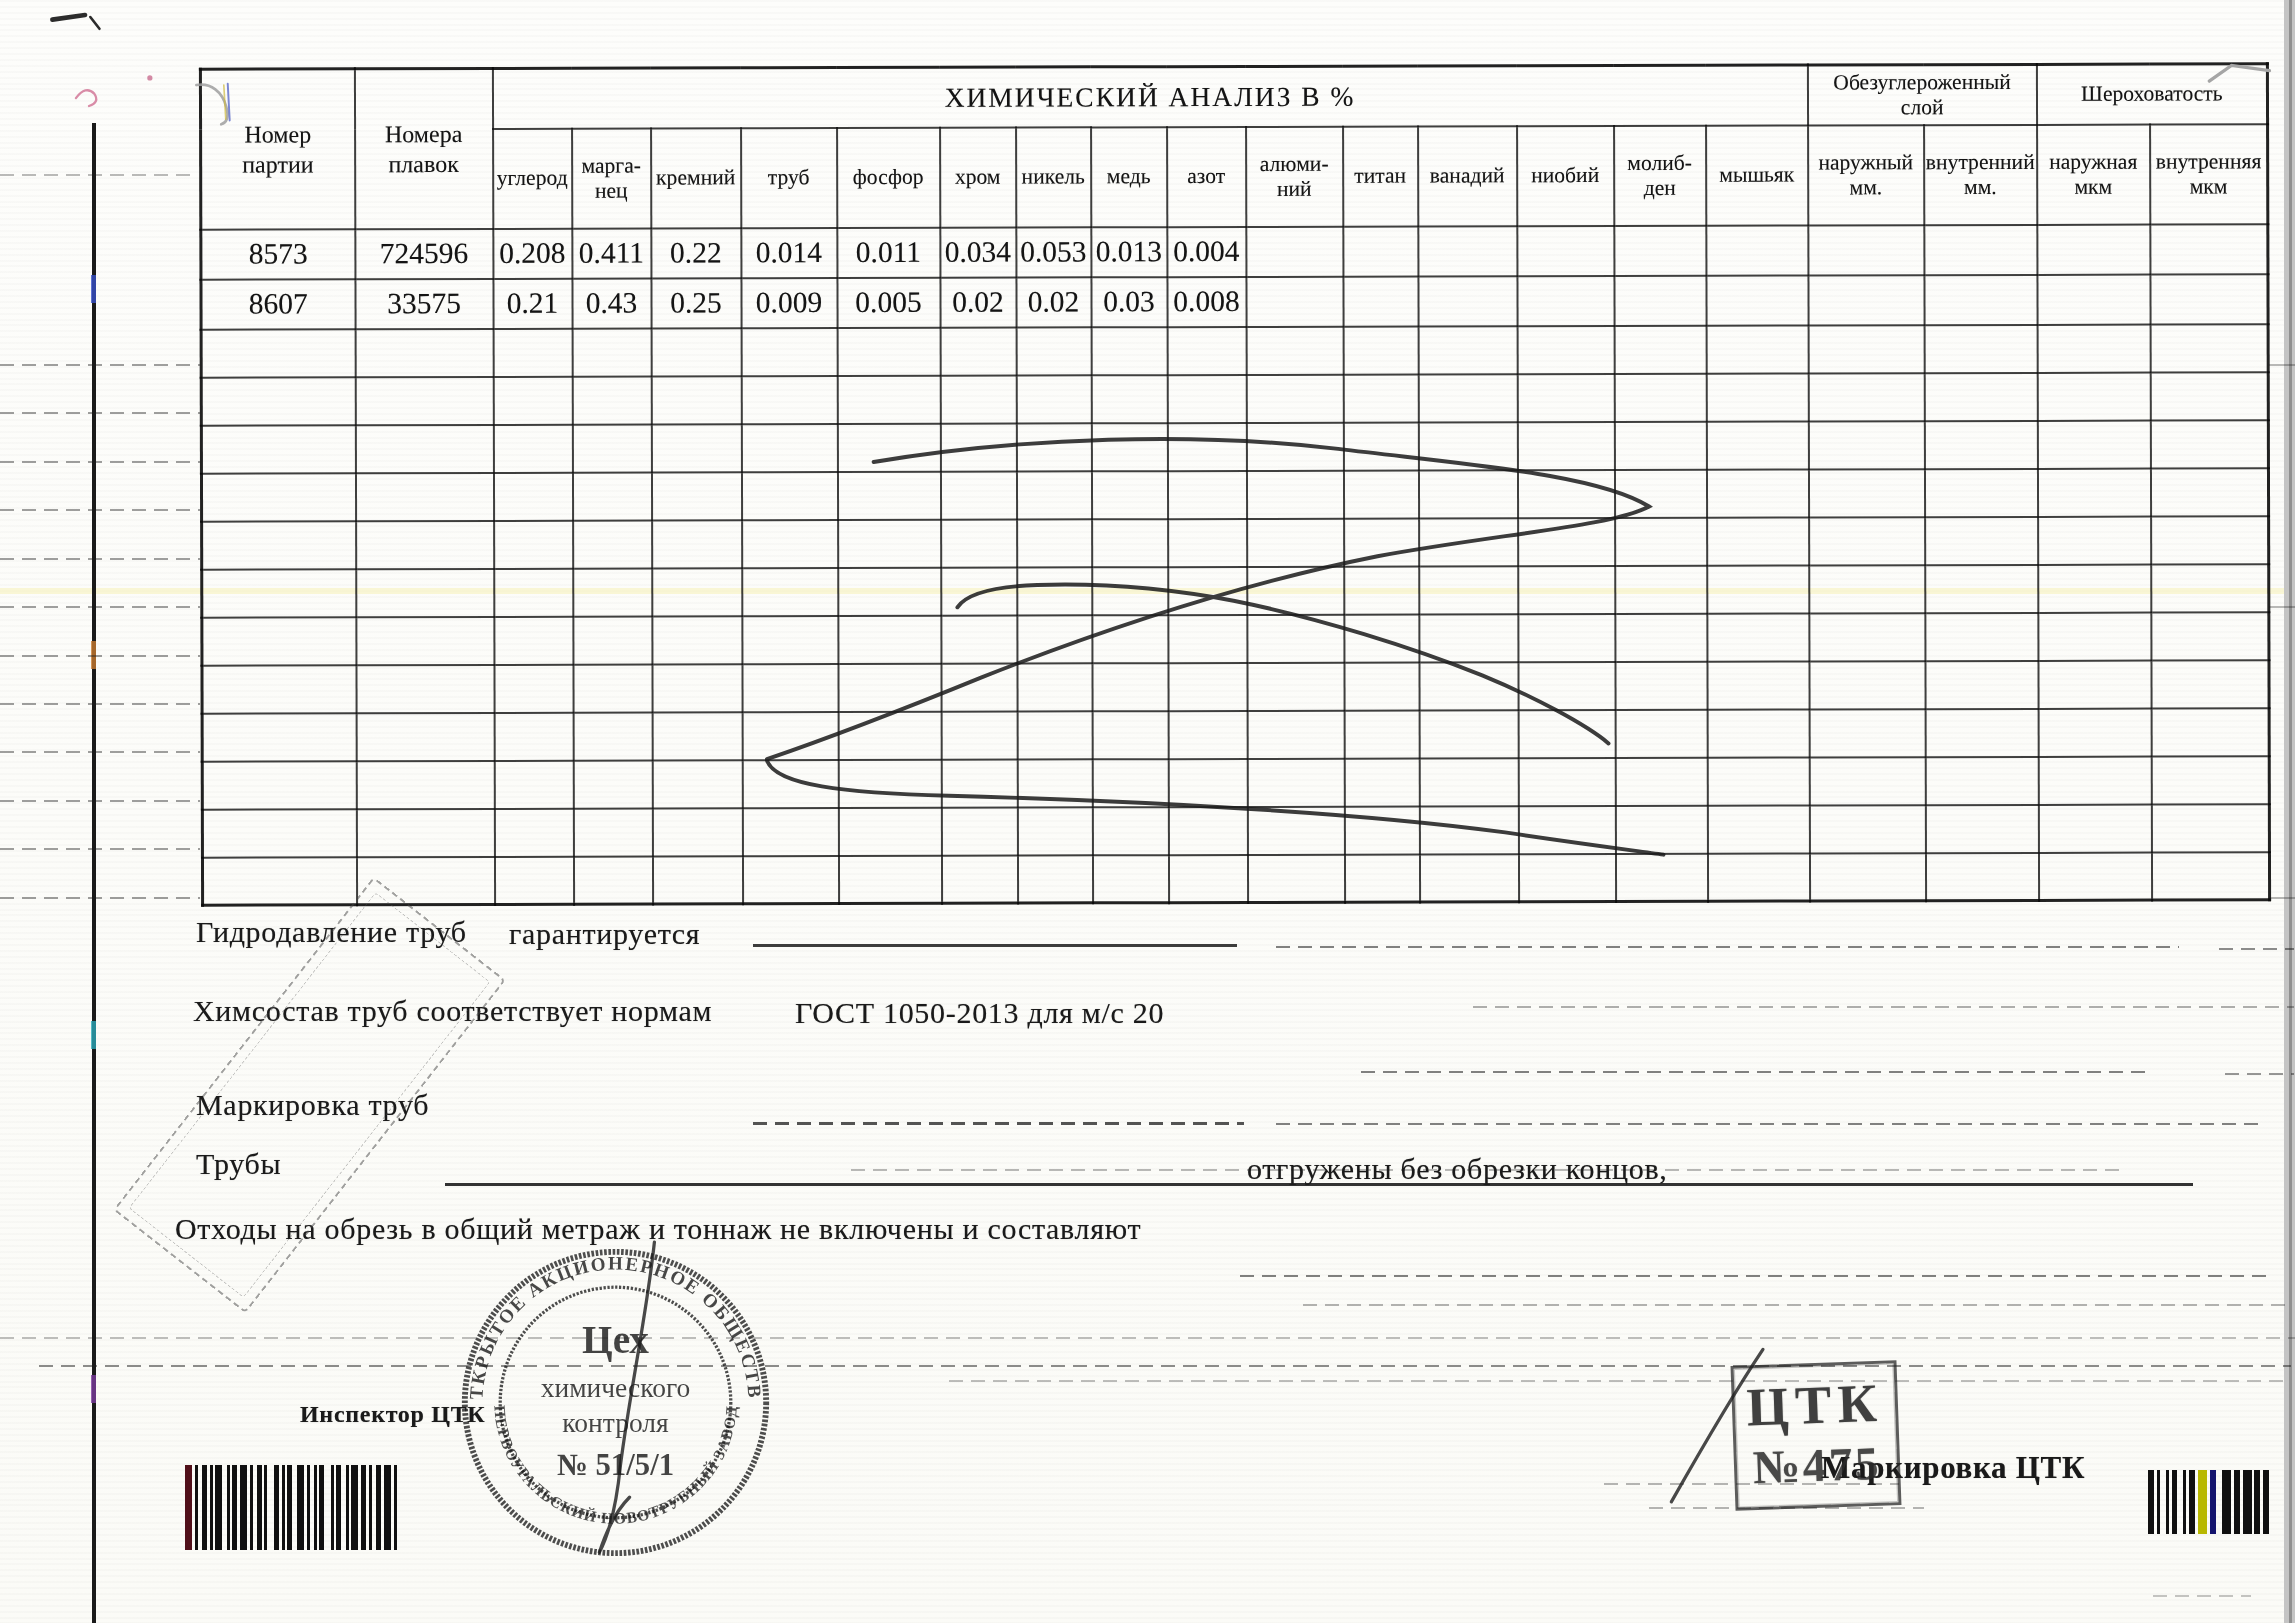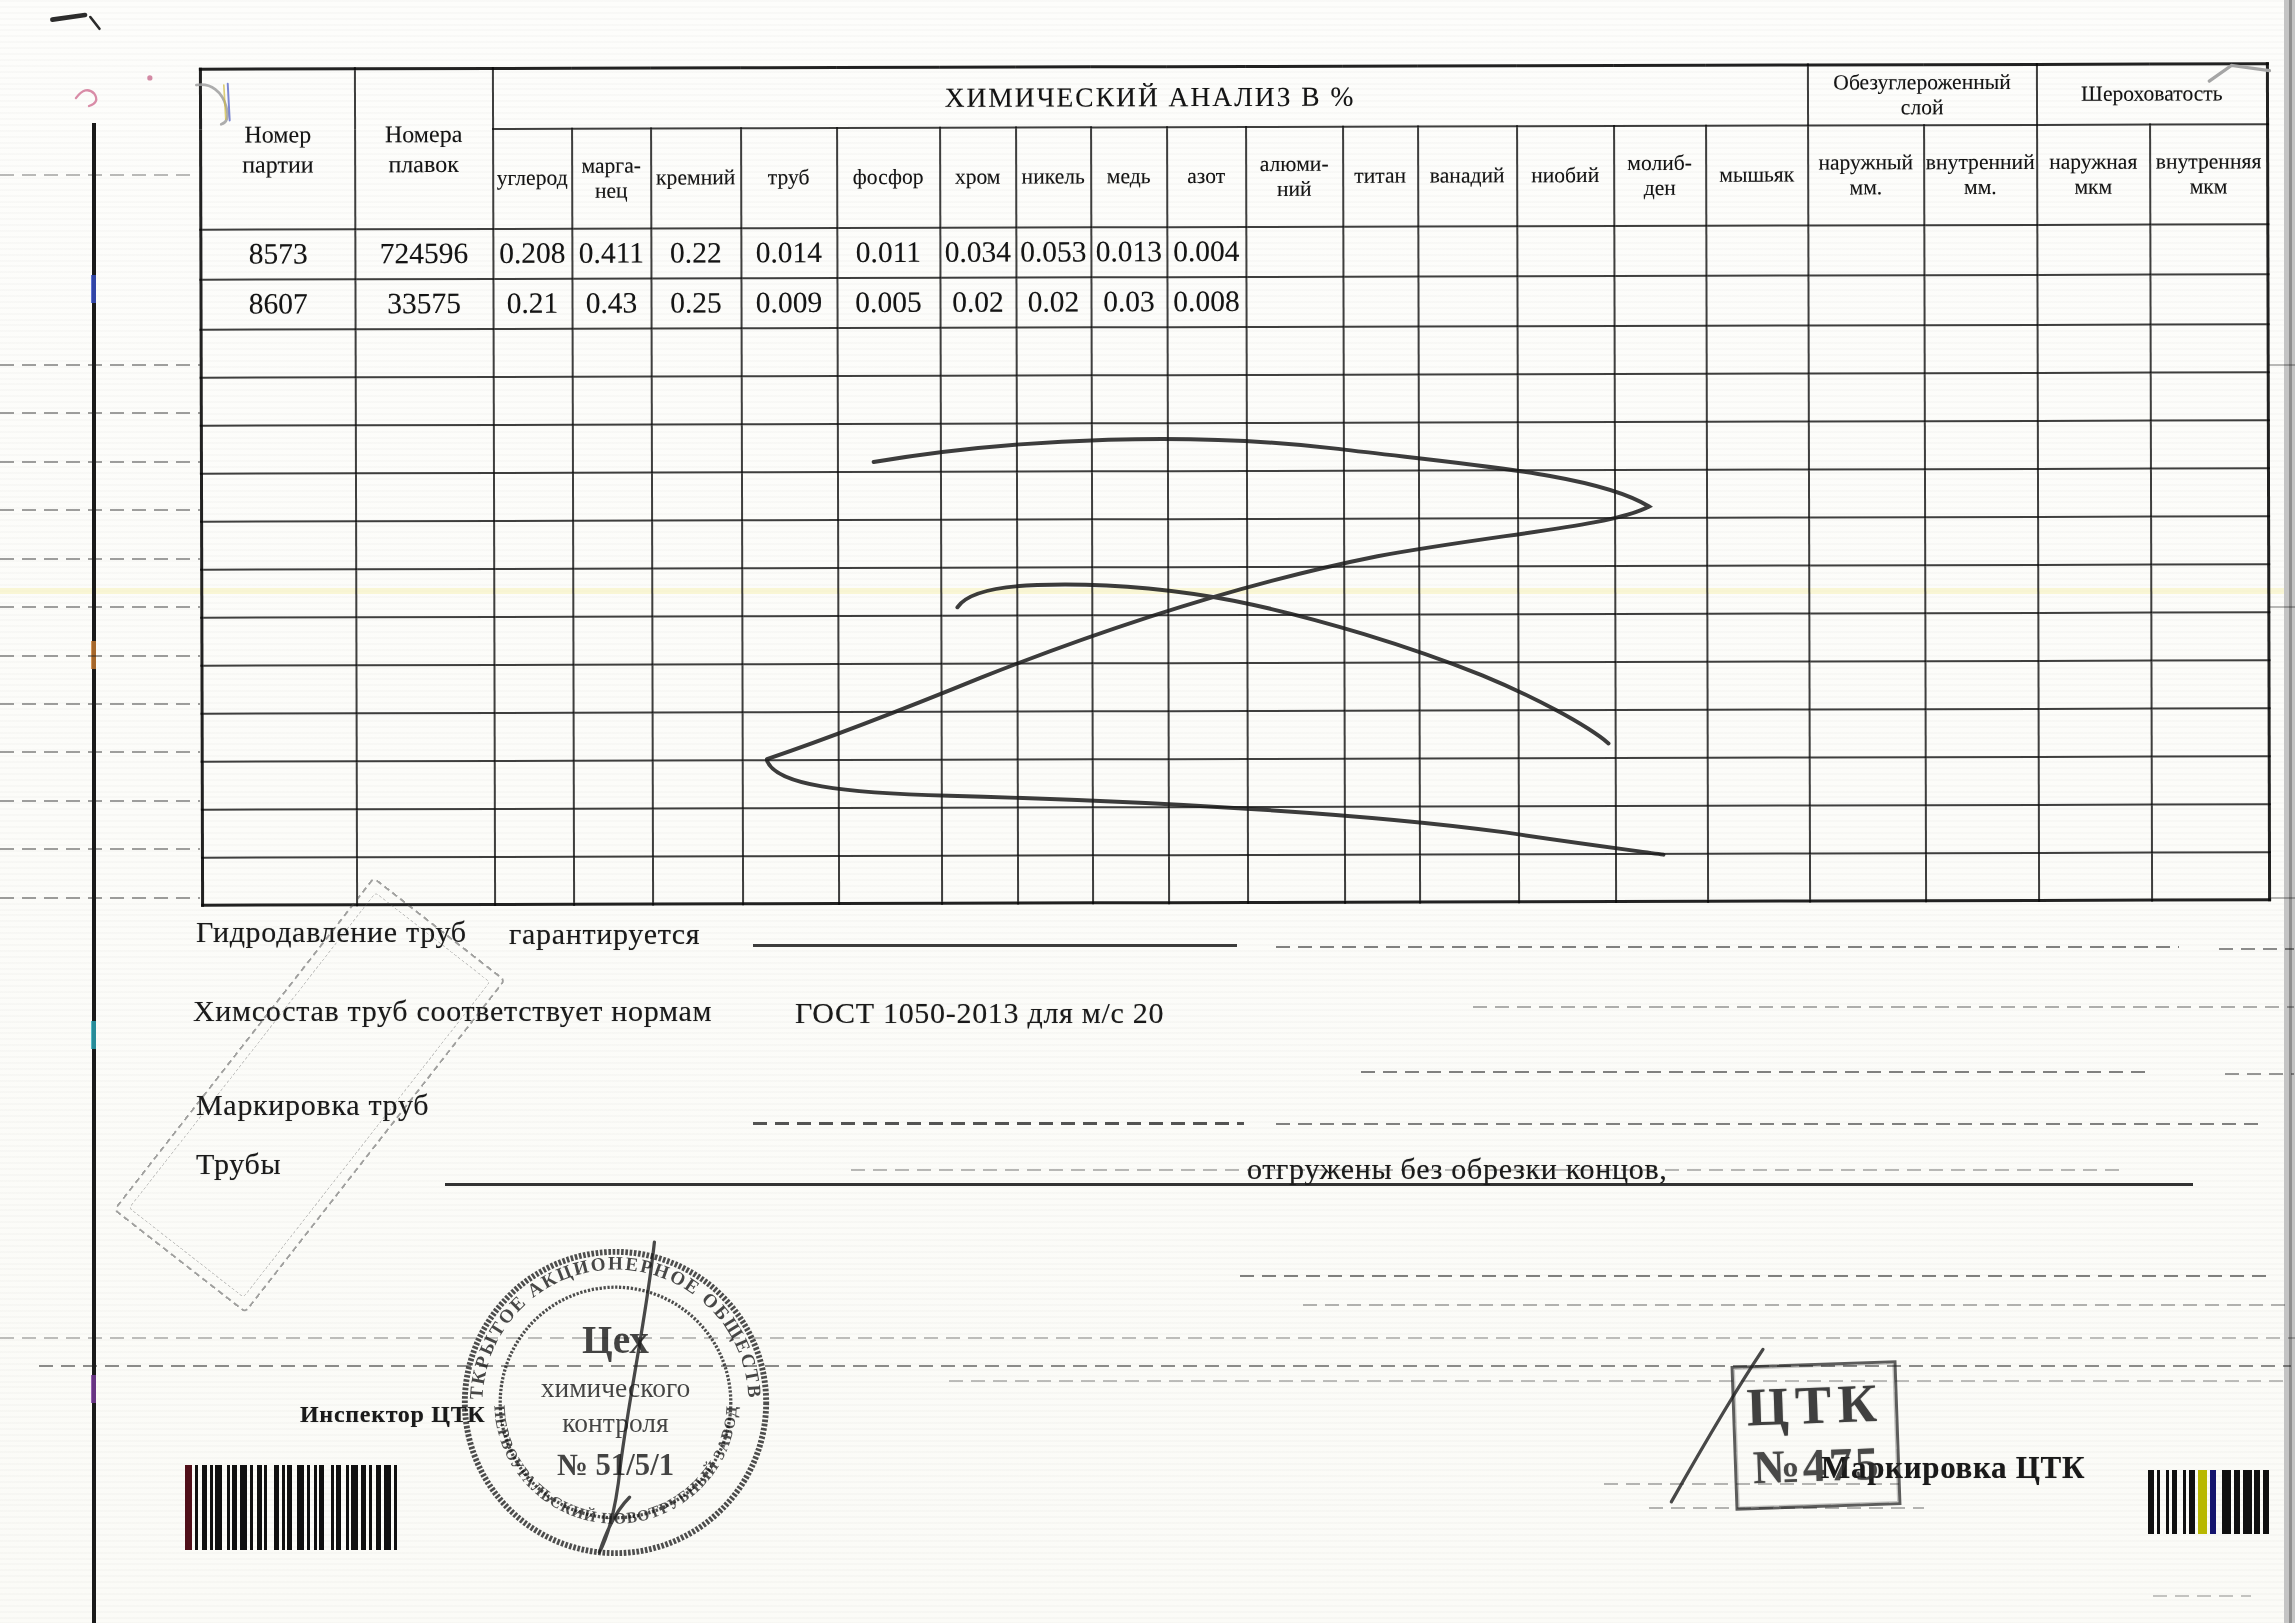--- a/index.html
+++ b/index.html
@@ -458,20 +458,21 @@
   <div class="txt" style="left:509px;top:917px">гарантируется</div>
 
   <div class="txt" style="left:193px;top:994px">Химсостав труб соответствует нормам</div>
   <div class="txt" style="left:795px;top:996px">ГОСТ 1050-2013 для м/с 20</div>
 
   <div class="txt" style="left:196px;top:1088px">Маркировка труб</div>
 
   <div class="txt" style="left:196px;top:1147px">Трубы</div>
   <div class="txt" style="left:1247px;top:1152px">отгружены без обрезки концов,</div>
 
+  <div class="txt" style="left:175px;top:1212px">Отходы на обрезь в общий метраж и тоннаж не включены и составляют</div>
 
 
   <div class="txt b" style="left:300px;top:1401px;font-size:24px">Инспектор ЦТК</div>
   <div class="txt b" style="left:1821px;top:1450px;font-size:31px">Маркировка ЦТК</div>
 
   <div class="diag-stamp"></div>
 
   <svg class="round-stamp" viewBox="0 0 490 490">
     <g opacity="0.78">
       <circle cx="245" cy="245" r="230" fill="none" stroke="#1d1d1d" stroke-width="9" stroke-dasharray="4 2.5"></circle>

